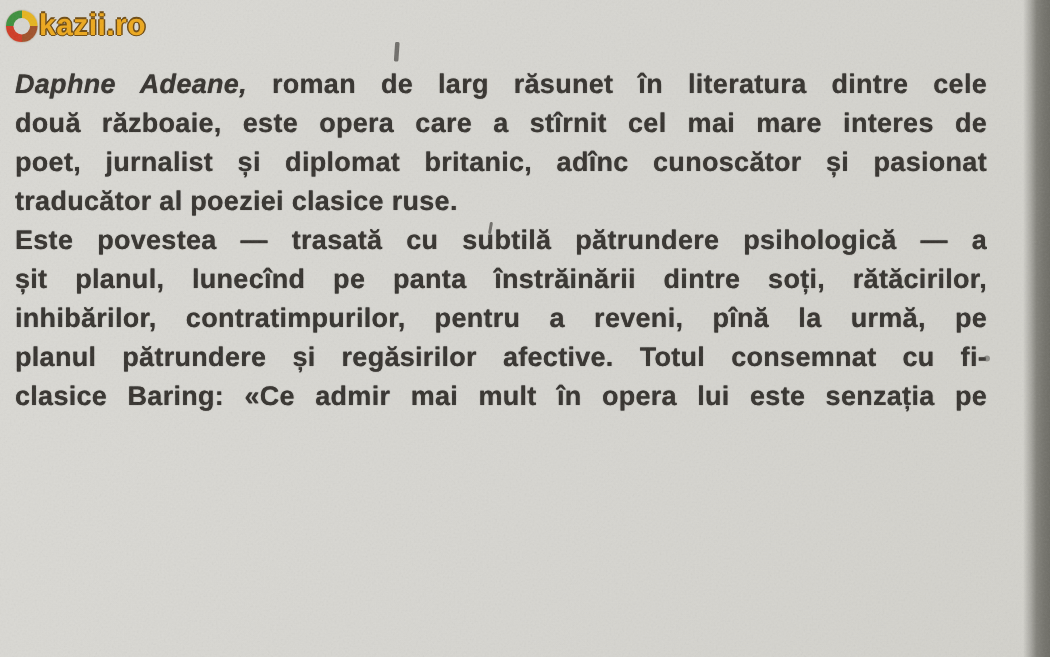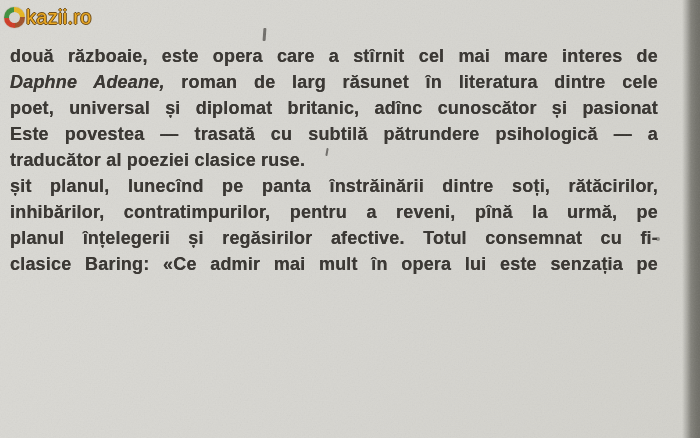--- a/index.html
+++ b/index.html
@@ -38,21 +38,21 @@
       #cf3a24 50% 75%,  
       #3d8f3c 75% 100%  );
     display: grid; place-items: center;
     box-shadow: 0 0 1px rgba(90,60,10,0.6);
   }
   .ring .hole {
     width: 11px; height: 11px; border-radius: 50%;
     background: #d6d5d0;
   }
   .wordmark {
-    font-size: 20px; font-weight: 400;
+    font-size: 20px; font-weight: 700;
     color: #eda81c;
     letter-spacing: 0.3px;
     text-shadow: -1px 0 0 #6e4a12, 1px 0 0 #6e4a12, 0 -1px 0 #6e4a12, 0 1px 0 #6e4a12;
   }
   
   .text-block {
     position: absolute; left: 10px; top: 43px;
     width: 648px;
     color: #35322e;
     font-size: 18px; font-weight: 700;
@@ -86,28 +86,28 @@
 <div class="page">
 
   <div class="watermark">
     <span class="ring">
         <span class="hole"></span>
       </span>
     <span class="wordmark">kazii.ro</span>
   </div>
 
   <div class="text-block">
+    <div class="ln"><span class="it">Daphne Adeane,</span> <span>roman de larg răsunet în literatura dintre cele</span></div>
     <div class="ln">două războaie, este opera care a stîrnit cel mai mare interes de</div>
-    <div class="ln"><span class="it">Daphne Adeane,</span> <span>roman de larg răsunet în literatura dintre cele</span></div>
-    <div class="ln">poet, universal și diplomat britanic, adînc cunoscător și pasionat</div>
+    <div class="ln">poet, jurnalist și diplomat britanic, adînc cunoscător și pasionat</div>
+    <div class="ln end">traducător al poeziei clasice ruse.</div>
     <div class="ln">Este povestea — trasată cu subtilă pătrundere psihologică — a</div>
-    <div class="ln end">traducător al poeziei clasice ruse.</div>
     <div class="ln">șit planul, lunecînd pe panta înstrăinării dintre soți, rătăcirilor,</div>
     <div class="ln">inhibărilor, contratimpurilor, pentru a reveni, pînă la urmă, pe</div>
-    <div class="ln">planul înțelegerii și regăsirilor afective. Totul consemnat cu fi-</div>
+    <div class="ln">planul pătrundere și regăsirilor afective. Totul consemnat cu fi-</div>
     <div class="ln">clasice Baring: «Ce admir mai mult în opera lui este senzația pe</div>
   </div>
 
   <div class="speck s1"></div>
   <div class="speck s2"></div>
   <div class="speck s3"></div>
 
   <div class="edge-bar"></div>
 
   <svg class="noise" width="700" height="438" aria-hidden="true">

